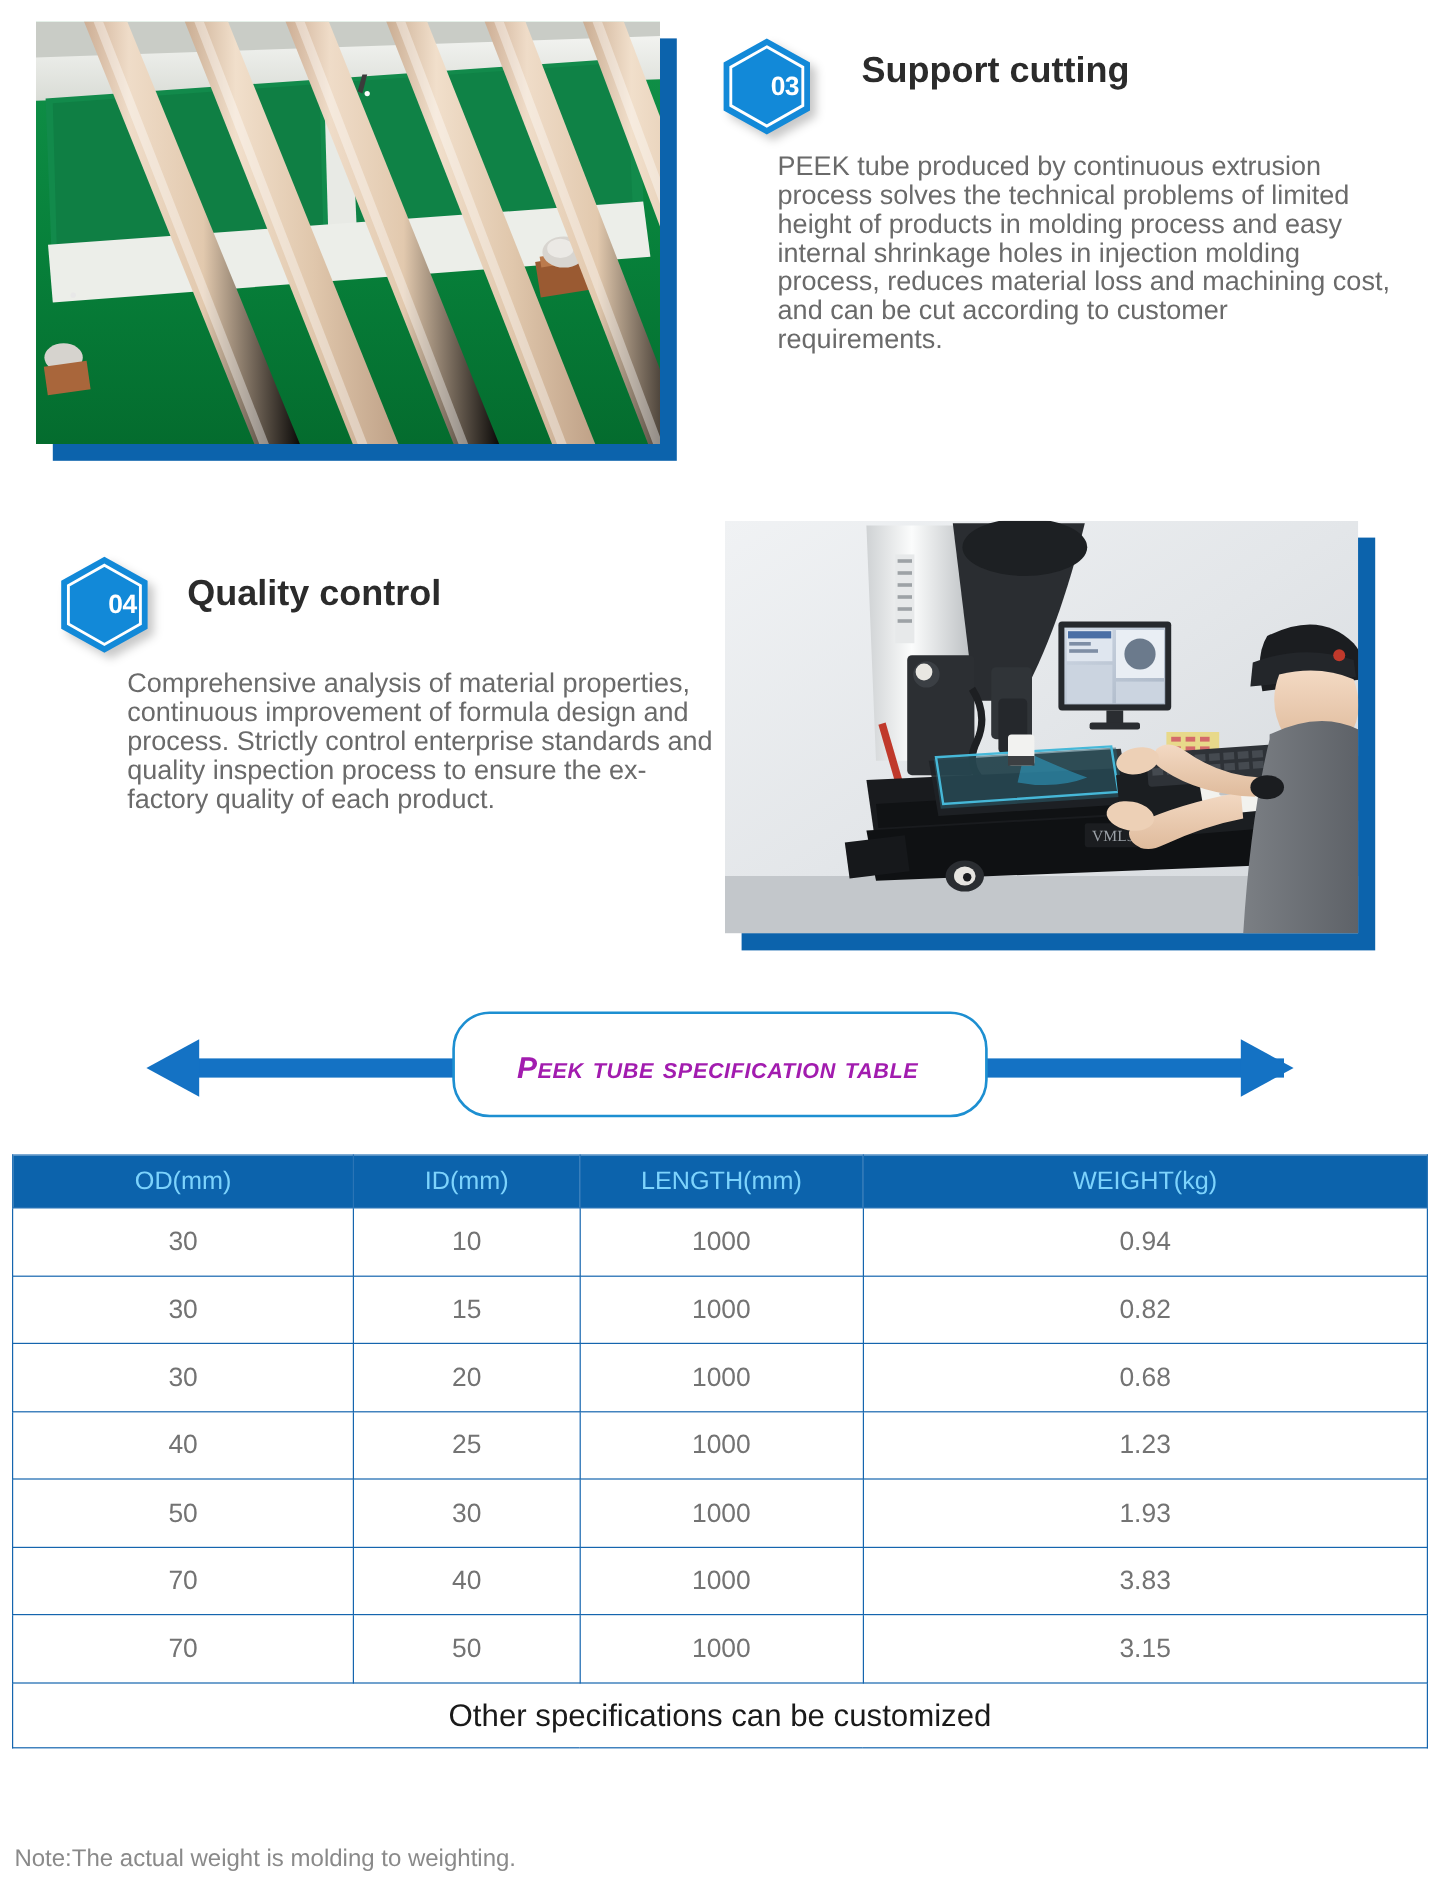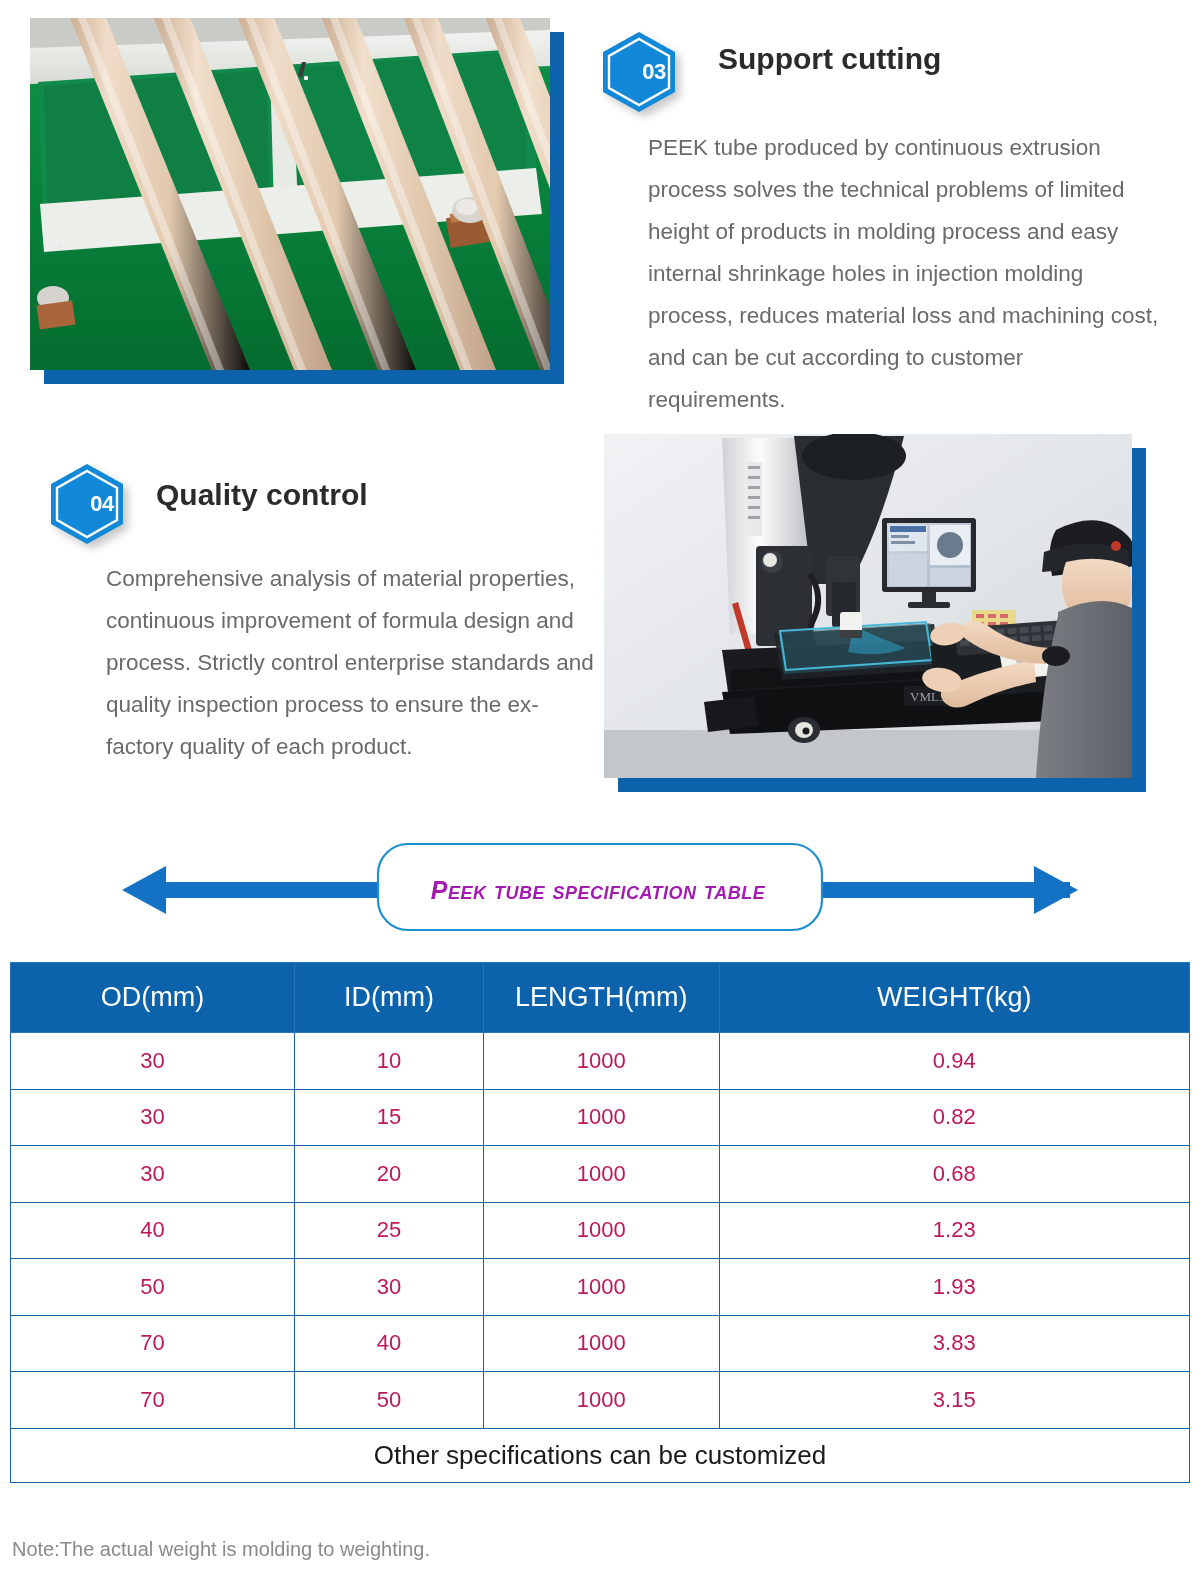--- a/index.html
+++ b/index.html
@@ -61,21 +61,21 @@
     position: absolute;
     font-size: 30px;
     font-weight: bold;
     color: #2b2b2b;
     white-space: nowrap;
   }
 
   .sec-body {
     position: absolute;
     font-size: 22.5px;
-    line-height: 42px;
+    line-height: 24px;
     color: #6a6a6a;
     font-family: "Liberation Sans", sans-serif;
   }
 
   
   .arrow-banner {
     position: absolute;
     left: 0; top: 838px;
     width: 1200px; height: 104px;
   }
@@ -103,29 +103,29 @@
     border-collapse: collapse;
     table-layout: fixed;
   }
   .spec-table th, .spec-table td {
     border: 1px solid #1565ae;
     text-align: center;
     font-family: "Liberation Sans", sans-serif;
   }
   .spec-table thead th {
     background: #0c63ac;
-    color: #ffffff;
-    font-size: 27px;
+    color: #7dd3fc;
+    font-size: 21px;
     font-weight: normal;
-    height: 70px;
+    height: 44px;
     border-color: #2a74b6;
   }
   .spec-table tbody td {
     background: #ffffff;
-    color: #be185d;
+    color: #737373;
     font-size: 22px;
     height: 56.5px;
   }
   .spec-table tfoot td {
     background: #ffffff;
     color: #1a1a1a;
     font-size: 26px;
     height: 54px;
   }
 

